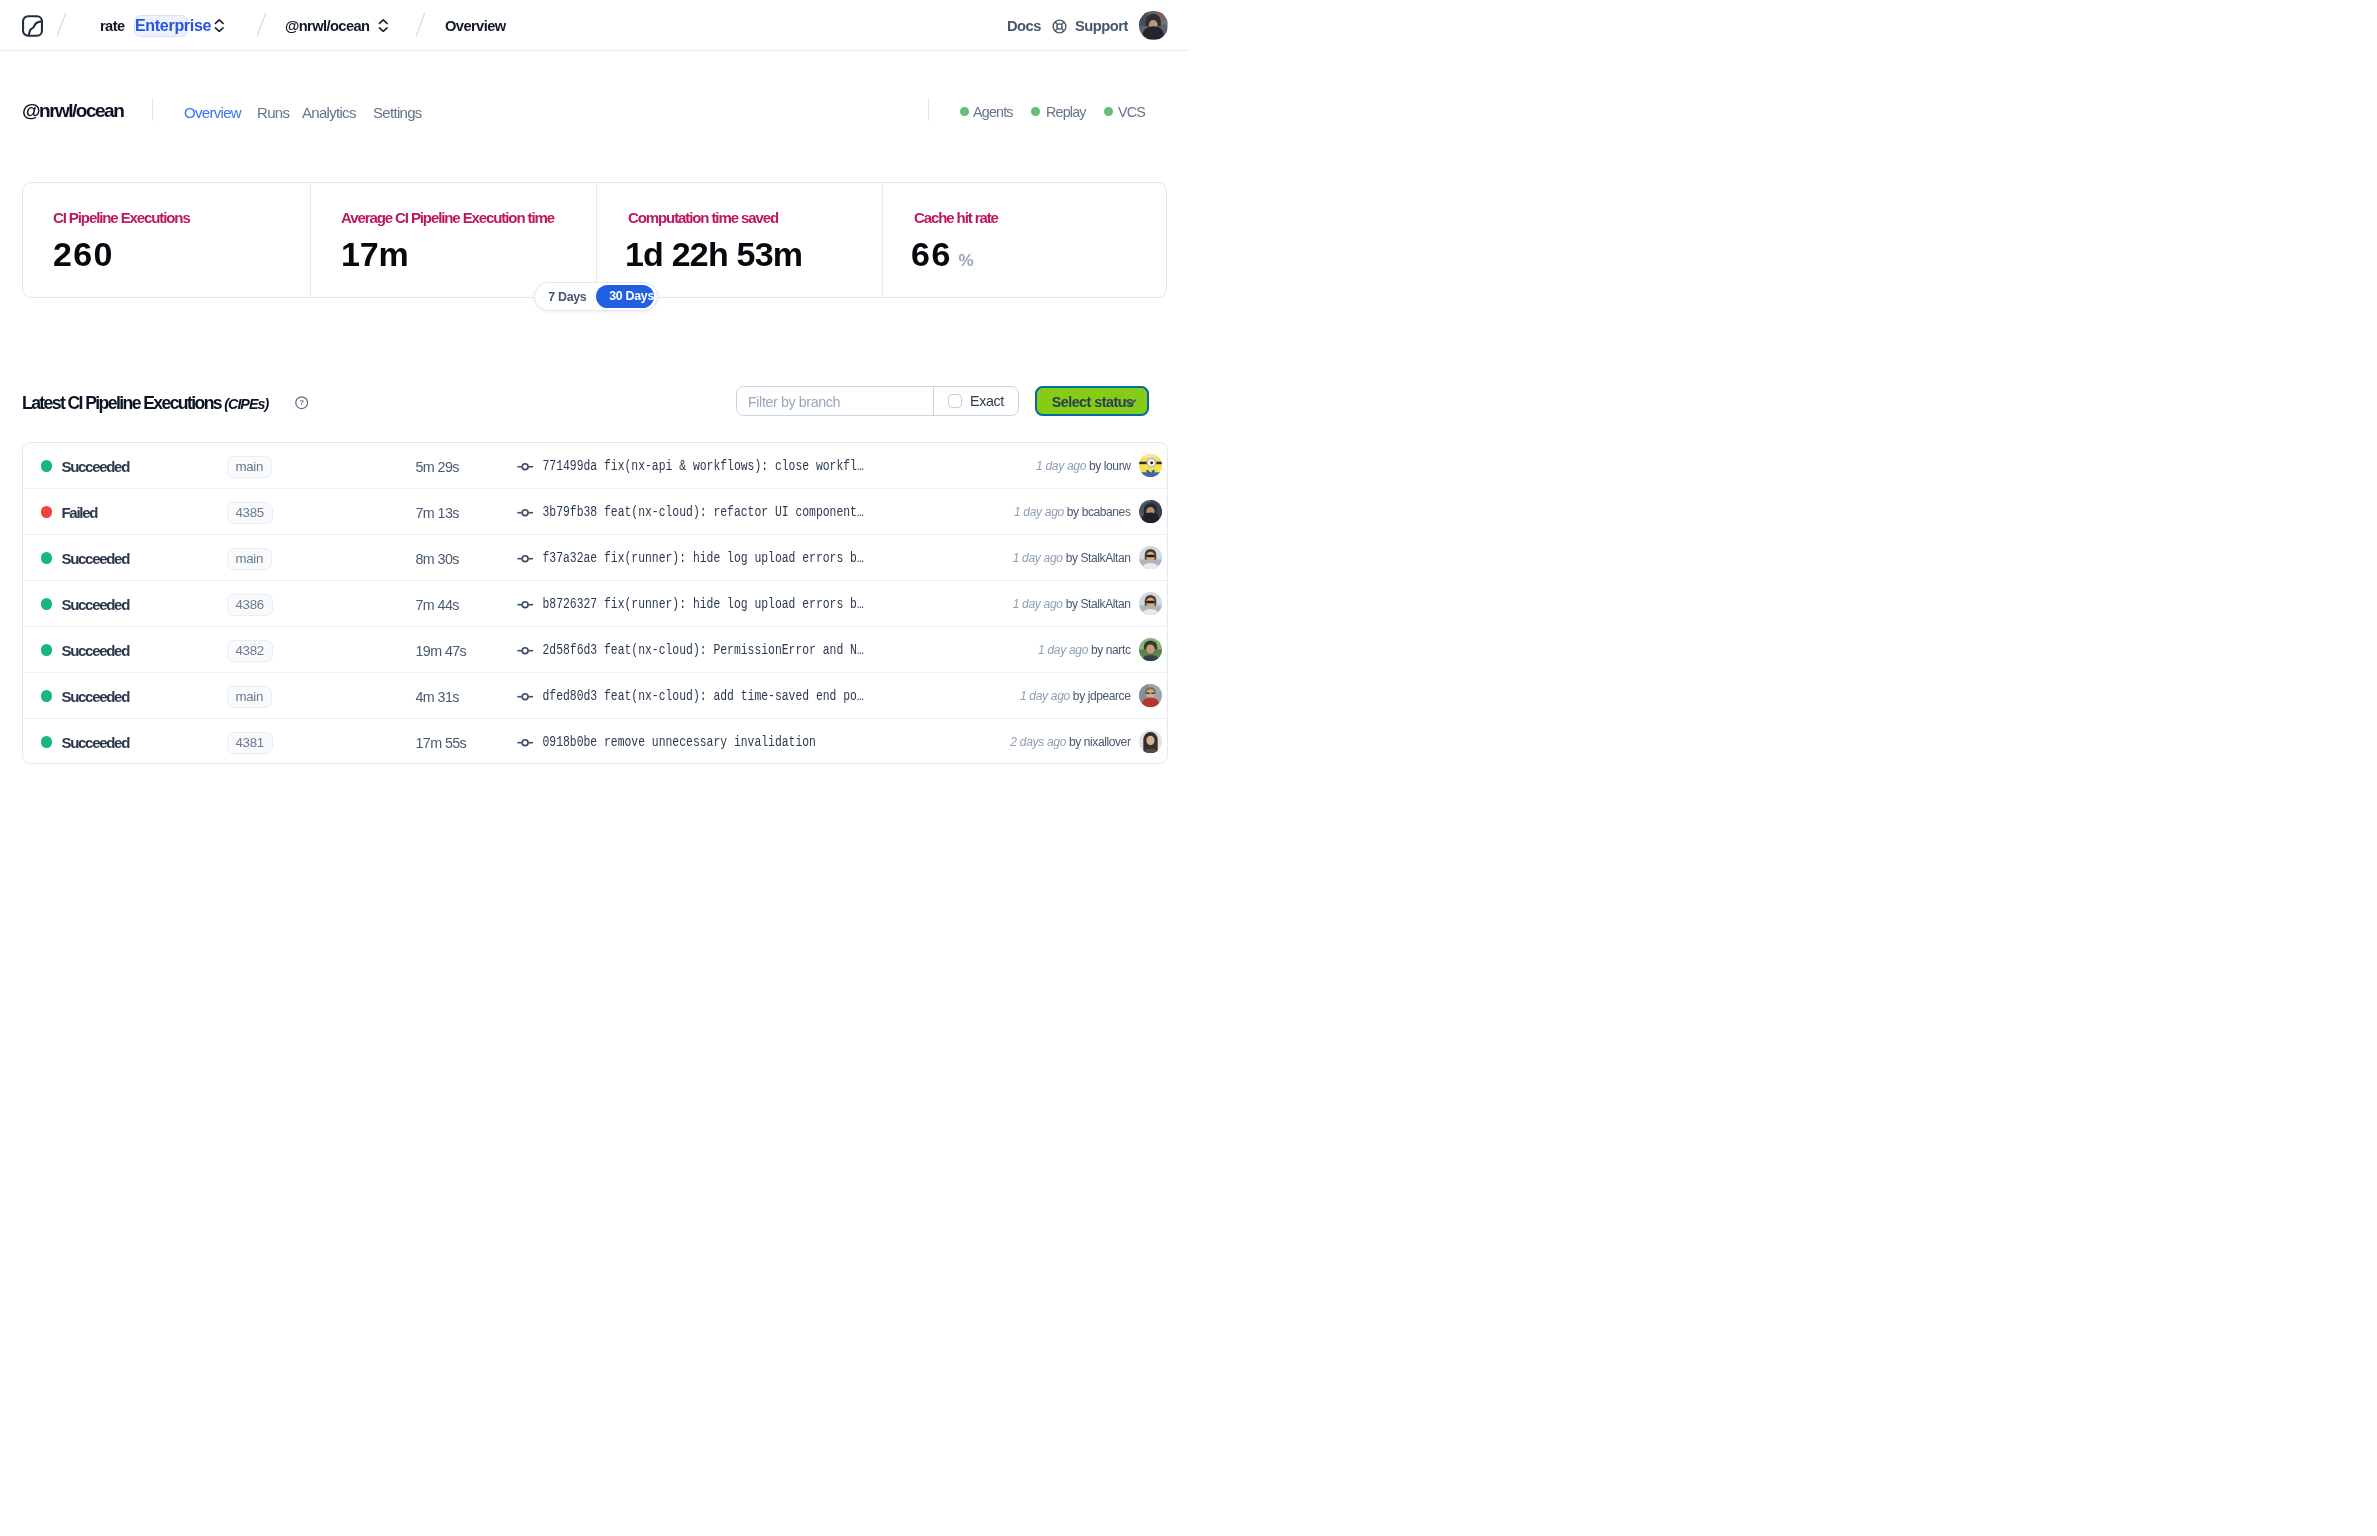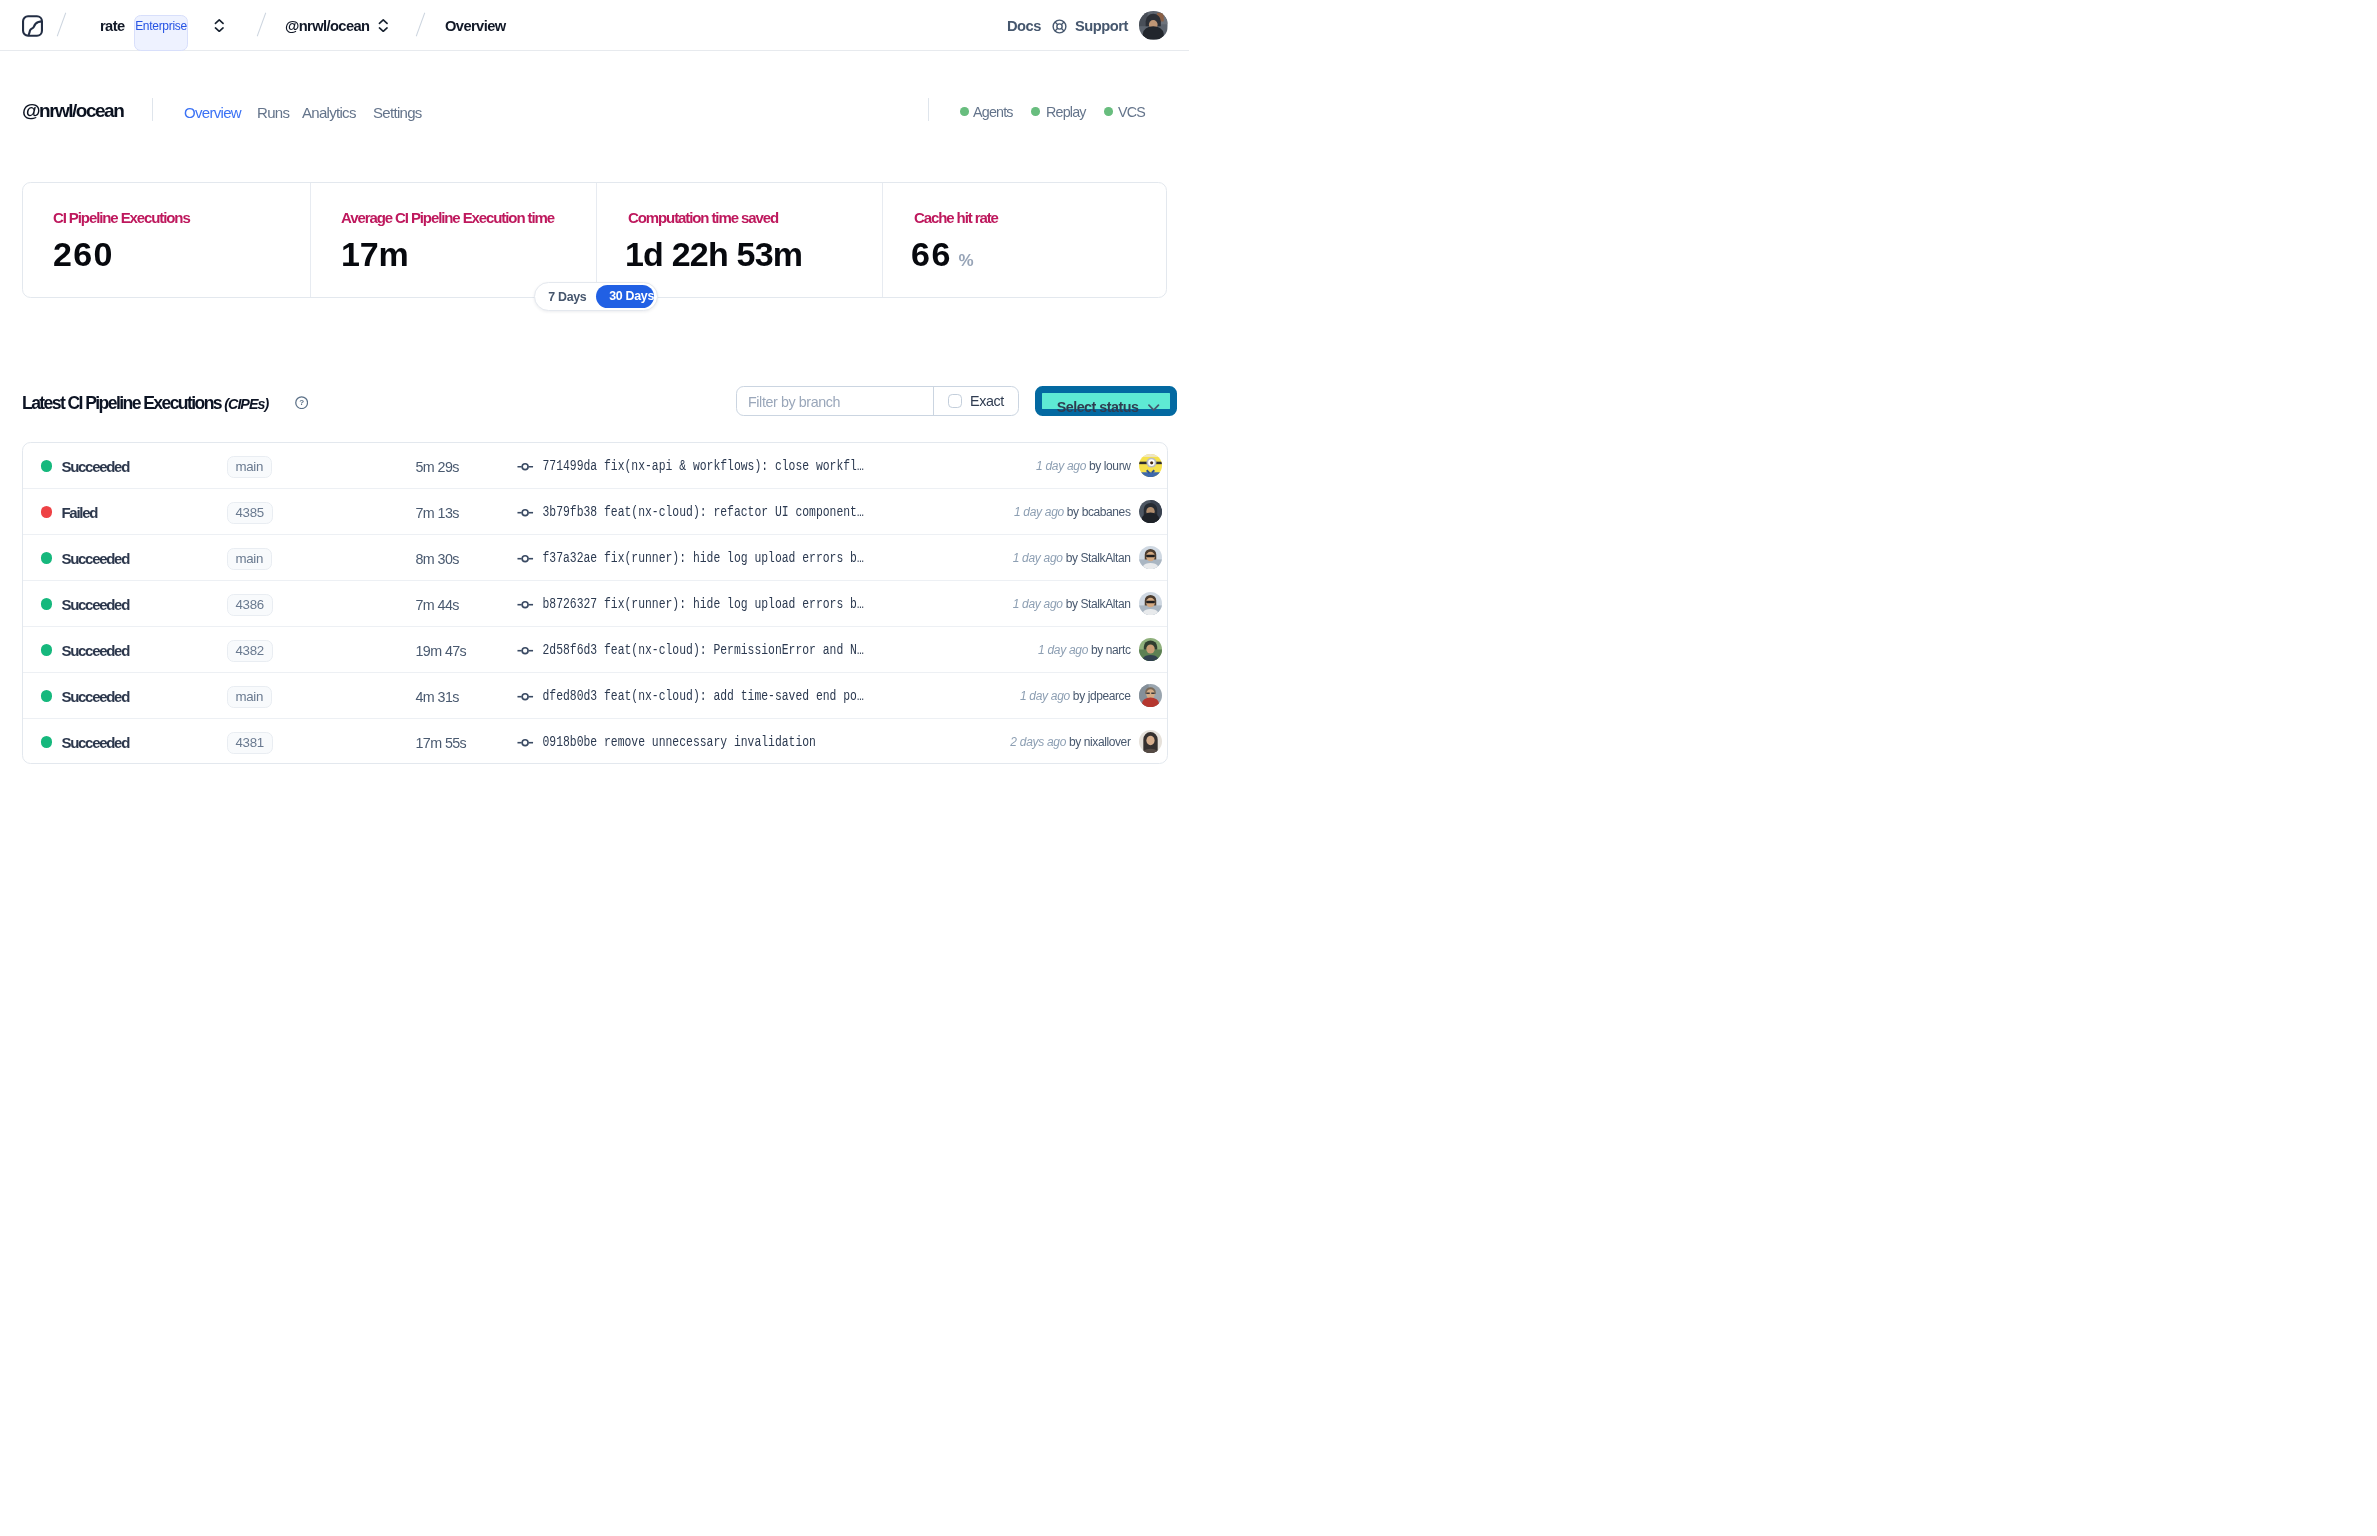--- a/index.html
+++ b/index.html
@@ -3,21 +3,21 @@
 <meta charset="utf-8">
 <style>
 *{margin:0;padding:0;box-sizing:border-box}
 html,body{width:1189px;height:768px;overflow:hidden;background:#fff;
 font-family:"Liberation Sans",sans-serif;-webkit-font-smoothing:antialiased}
 .abs{position:absolute}
 
 #hdr{position:absolute;left:0;top:0;width:1189px;height:51px;border-bottom:1px solid #e7eaee;background:#fff}
 .slash{position:absolute;top:12.4px;width:1px;height:25px;background:#cdd5df;transform:rotate(20deg)}
 .crumb{position:absolute;top:18px;font-size:14.7px;font-weight:700;letter-spacing:-0.6px;color:#111827;white-space:nowrap}
-#entbadge{position:absolute;left:134px;top:14.7px;width:54px;height:36px;border-radius:6.7px;background:#eef2ff;border:1px solid #d8dffb;color:#2653e4;font-size:12px;font-weight:400;letter-spacing:-0.3px;text-align:center;line-height:20px}
+#entbadge{position:absolute;left:134px;top:14.7px;width:54px;height:22px;border-radius:6.7px;background:#eef2ff;border:1px solid #d8dffb;color:#2653e4;font-size:16px;font-weight:700;letter-spacing:-0.3px;text-align:center;line-height:20px}
 .updown{position:absolute;top:19px}
 .hnav{position:absolute;top:17.6px;font-size:14.7px;font-weight:700;letter-spacing:-0.5px;color:#46576e;white-space:nowrap}
 #hav{position:absolute;left:1139px;top:11.4px;width:28.5px;height:28.5px;border-radius:50%;overflow:hidden}
 
 #bigtitle{position:absolute;left:22px;top:100px;font-size:19px;font-weight:700;letter-spacing:-1.5px;color:#0b1220}
 #vdiv1{position:absolute;left:152px;top:98px;width:1px;height:23px;background:#dfe5ec}
 .tab{position:absolute;top:104px;font-size:15px;font-weight:500;letter-spacing:-0.7px;color:#64748b;white-space:nowrap}
 #vdiv2{position:absolute;left:928px;top:98px;width:1px;height:23px;background:#dfe5ec}
 .gdot{position:absolute;top:107px;width:8.6px;height:8.6px;border-radius:50%;background:#68bd7e}
 .glabel{position:absolute;top:104px;font-size:14.3px;letter-spacing:-0.8px;color:#64748b}
@@ -32,21 +32,21 @@
 #t30{position:absolute;left:61px;top:2.4px;width:58px;height:23px;background:#2160e4;border-radius:12.4px;color:#fff;font-size:12.4px;font-weight:700;letter-spacing:-0.3px;text-align:right;line-height:23px}
 
 #secttl{position:absolute;left:22px;top:393px;font-size:17.6px;font-weight:700;letter-spacing:-1.6px;color:#0d1424;white-space:nowrap}
 #secttl .cipes{font-size:14.3px;font-style:italic;letter-spacing:-1px}
 #help{position:absolute;left:295px;top:396px}
 #filterbox{position:absolute;left:736px;top:386px;width:283px;height:29.5px;border:1px solid #cbd5e1;border-radius:7.6px;background:#fff}
 #fph{position:absolute;left:11px;top:6.7px;font-size:14.3px;letter-spacing:-0.4px;color:#9aa7ba}
 #fdiv{position:absolute;left:196px;top:0;width:1px;height:27.6px;background:#cbd5e1}
 #cbx{position:absolute;left:211px;top:6.7px;width:14.3px;height:14.3px;border:1.4px solid #c3cedb;border-radius:4.3px;background:#fff}
 #exact{position:absolute;left:233px;top:6.2px;font-size:14.3px;letter-spacing:-0.4px;color:#2f3c51}
-#selstat{position:absolute;left:1035px;top:386px;width:142px;height:29.5px;border:7px solid #0369a1;border-radius:7.6px;background:#5eead4}
+#selstat{position:absolute;left:1035px;top:386px;width:114px;height:29.5px;border:2px solid #0369a1;border-radius:7.6px;background:#84cc16}
 #selstat span{position:absolute;left:14.7px;top:6.2px;font-size:14.3px;font-weight:700;letter-spacing:-0.5px;color:#2f3c51}
 #selstat svg{position:absolute;right:10.5px;top:11.4px}
 
 #tbl{position:absolute;left:21.5px;top:442px;width:1146px;height:322px;border:1px solid #e3e8ee;border-radius:8.6px;background:#fff;overflow:hidden}
 .row{position:relative;width:100%;height:46px;border-bottom:1px solid #edf0f4}
 .row>*{position:absolute}
 .dot{left:18px;top:17.3px;width:11.4px;height:11.4px;border-radius:50%}
 .g{background:#16b87d}
 .r{background:#ee4245}
 .st{left:39px;top:15px;font-size:15px;font-weight:700;letter-spacing:-1.3px;color:#2d384d}

